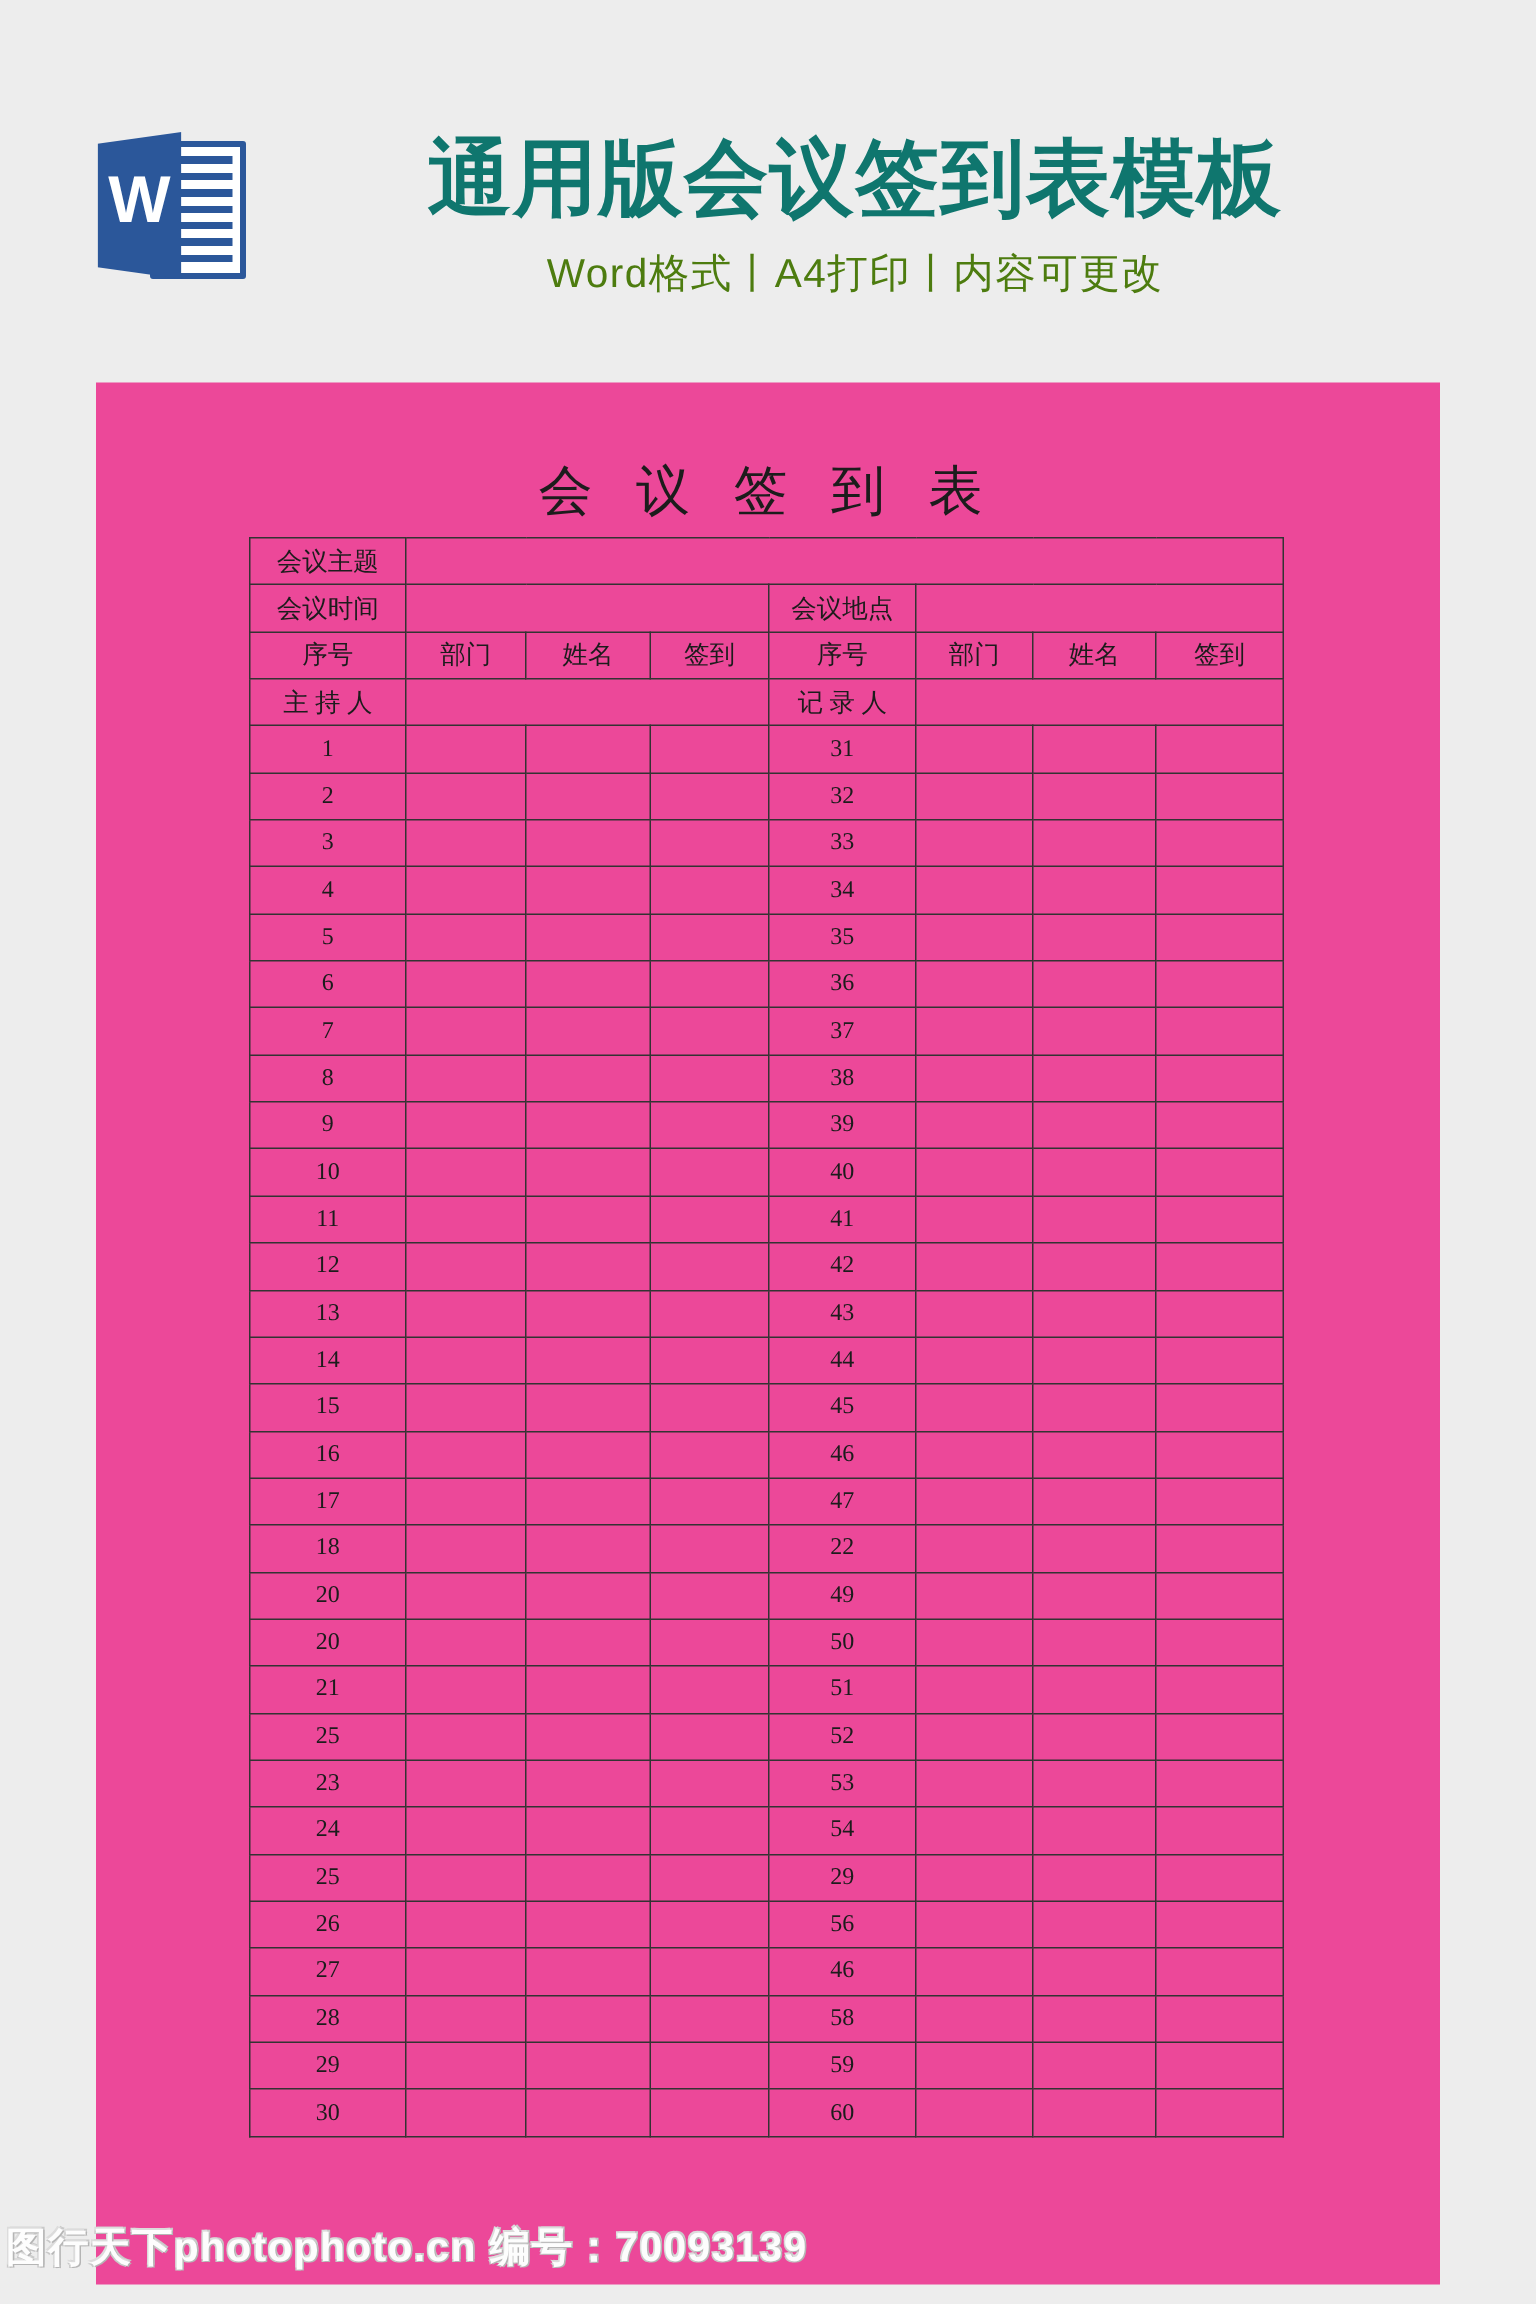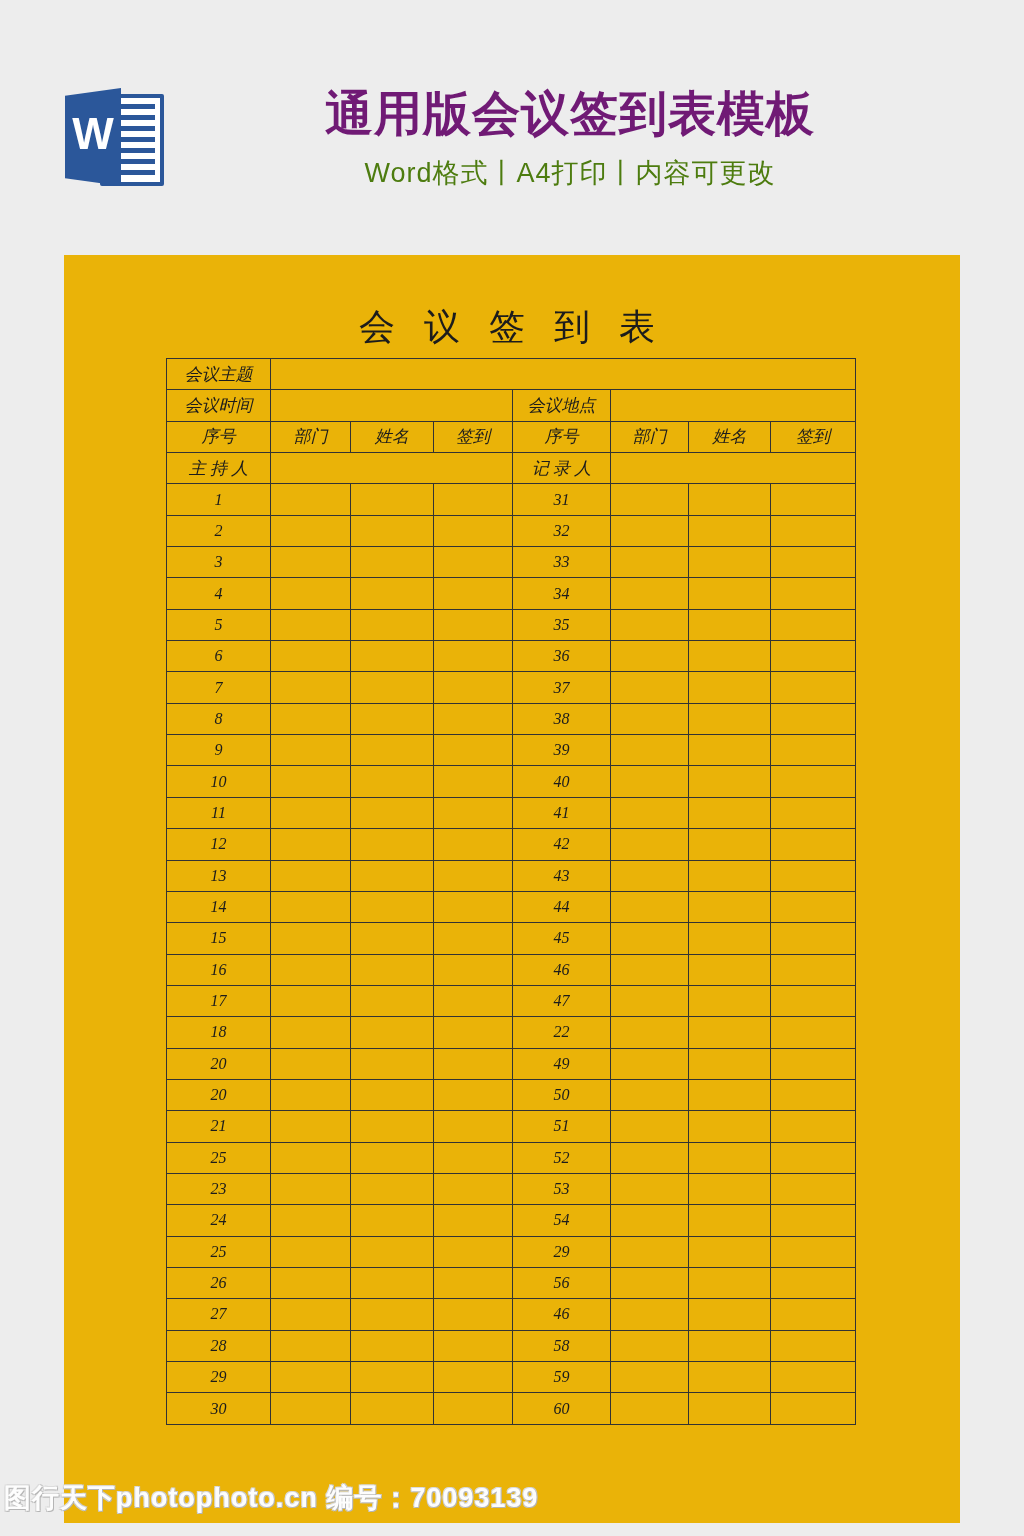--- a/index.html
+++ b/index.html
@@ -53,38 +53,38 @@
     margin-top: -6px;
     font-family: "Liberation Sans", sans-serif;
   }
 
   .header-text {
     position: absolute; left: 140px; top: 88px;
     width: 860px;
     text-align: center;
   }
   .header-title {
-    font-size: 48px;
+    font-size: 56px;
     font-weight: bold;
-    color: #701a75;
+    color: #0f766e;
     letter-spacing: 1px;
     line-height: 1.1;
   }
   .header-subtitle {
     margin-top: 14px;
     font-size: 27px;
     color: #4d7c0f;
     letter-spacing: 1px;
   }
 
   
   .page {
     position: absolute; left: 64px; top: 255px;
     width: 896px; height: 1268px;
-    background: #eab308;
+    background: #ec4899;
   }
   .doc-title {
     position: absolute; top: 48px; left: 0;
     width: 100%;
     text-align: center;
     font-family: "Liberation Serif", "DejaVu Serif", serif;
     font-size: 36px;
     color: #1c1c1c;
     letter-spacing: 10px;
     white-space: pre;
@@ -92,21 +92,21 @@
 
   
   table.signin {
     position: absolute; left: 102px; top: 103px;
     width: 689px;
     border-collapse: collapse;
     table-layout: fixed;
     font-family: "Liberation Serif", "DejaVu Serif", serif;
     color: #1c1c1c;
   }
-  table.signin tr { height: 31.35px; font-style: italic; }
+  table.signin tr { height: 31.35px; }
   table.signin td, table.signin th {
     border: 1px solid #333333;
     padding: 0;
     text-align: center;
     vertical-align: middle;
     font-weight: normal;
     font-size: 16px;
     line-height: 1;
     overflow: hidden;
   }

